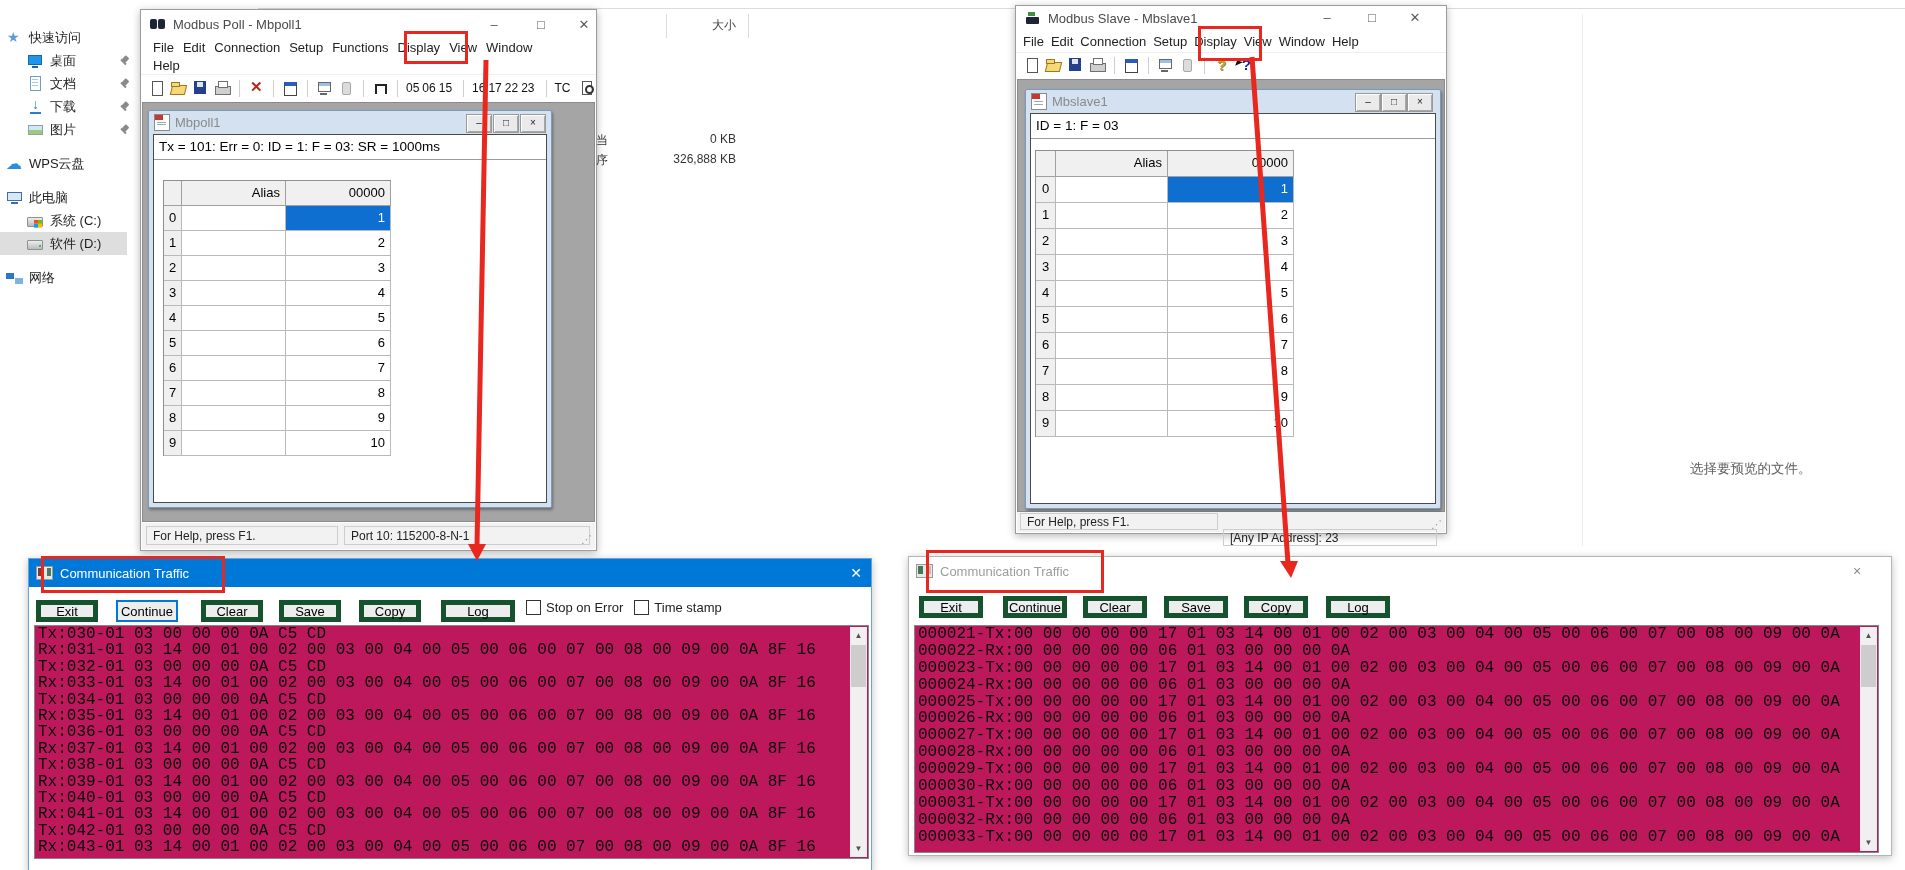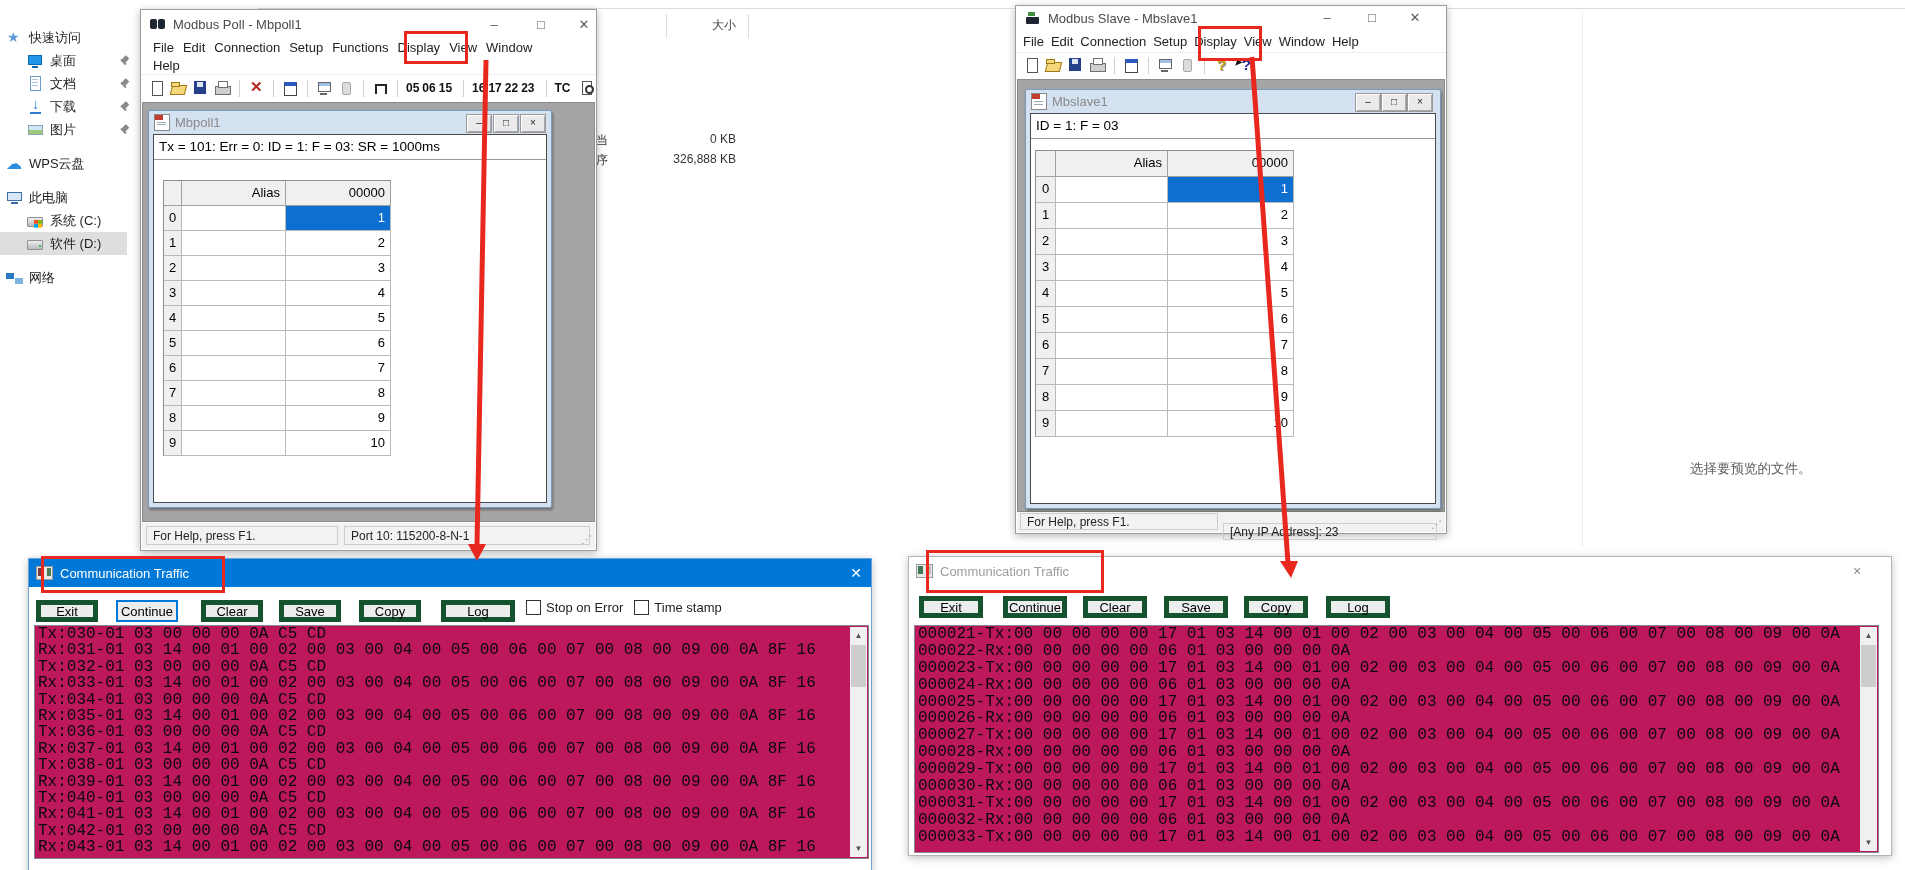--- a/index.html
+++ b/index.html
@@ -57,21 +57,21 @@
 
   
   .win{position:absolute;background:#fff;border:1px solid #9c9c9c;box-shadow:0 2px 8px rgba(0,0,0,.28);z-index:10}
   .wtitle{height:28px;display:flex;align-items:center;gap:7px;padding-left:9px;font-size:13px;color:#4a4a4a}
   .wbtn{position:absolute;top:4px;width:32px;height:22px;text-align:center;line-height:22px;color:#5c5c5c;font-size:13px}
   .menurow{display:flex;padding-left:12px;height:18px;align-items:center;font-size:13px;color:#222}
   .mi{margin-right:9px;white-space:nowrap}
   .tb{display:flex;align-items:center;height:26px;background:#fff;padding-left:7px;gap:5px;border-top:1px solid #efefef}
   .tbi{width:17px;height:16px;position:relative;flex:none}
   .tsep{width:1px;height:17px;background:#cfcfcf;margin:0 3px;flex:none}
-  .tb-num{font-weight:bold;font-size:12px;color:#111;margin-right:3px}
+  .tb-num{font-weight:normal;font-size:12px;color:#111;margin-right:3px}
   .mdi{position:absolute;left:1px;right:1px;background:#a5a5a5;border:1px solid #8b8b8b}
   .statusbar{position:absolute;left:1px;right:1px;bottom:1px;height:26px;background:#f2f2f2;font-size:12px;color:#222}
   .scell{position:absolute;top:3px;height:19px;border:1px solid #cdcdcd;padding:2px 0 0 6px;box-sizing:border-box;overflow:hidden;white-space:nowrap}
   .grip{position:absolute;right:3px;bottom:3px;color:#9a9a9a;font-size:11px}
 
   
   .i-new::before{content:"";position:absolute;left:4px;top:1px;width:9px;height:13px;background:#fff;border:1px solid #555}
   .i-open::before{content:"";position:absolute;left:1px;top:5px;width:13px;height:8px;background:#f5d87a;border:1px solid #a07818;transform:skewX(-14deg)}
   .i-open::after{content:"";position:absolute;left:1px;top:2px;width:7px;height:3px;background:#f5d87a;border:1px solid #a07818}
   .i-save::before{content:"";position:absolute;left:2px;top:1px;width:12px;height:13px;background:#26418c}
@@ -543,21 +543,21 @@
                   <span class="c-alias"></span>
                   <span class="c-val">10</span>
                 </div>
               </div>
           </div>
         </div>
       </div>
     </div>
     <div class="statusbar" style="height:20px">
       <span class="scell" style="left:3px;width:198px;top:1px;height:17px;padding-top:1px">For Help, press F1.</span>
-      <span class="scell" style="left:206px;width:214px;top:11px;height:17px;padding-top:1px">[Any IP Address]: 23</span>
+      <span class="scell" style="left:206px;width:214px;top:17px;height:17px;padding-top:1px">[Any IP Address]: 23</span>
       <span class="grip" style="bottom:1px">⋰</span>
     </div>
   </section>
 
   <section class="ctwin" id="ct-left">
     <div class="ct-title">
       <span class="ct-ico"></span>
       <span>Communication Traffic</span>
     </div>
     <span class="ct-close">✕</span>

